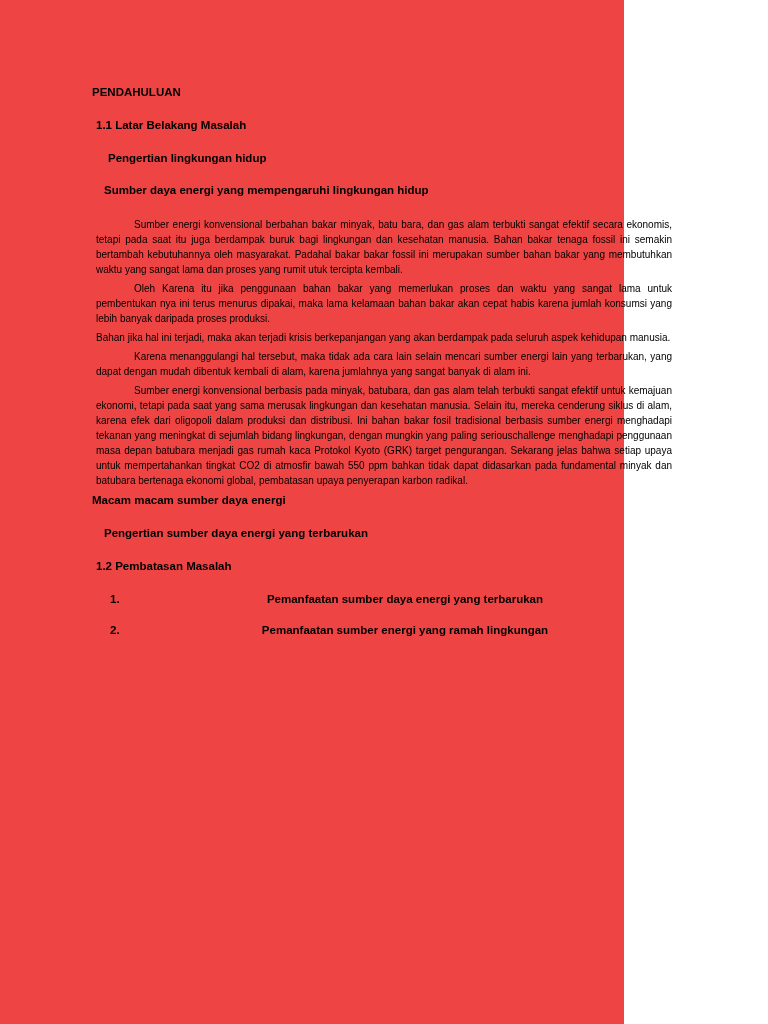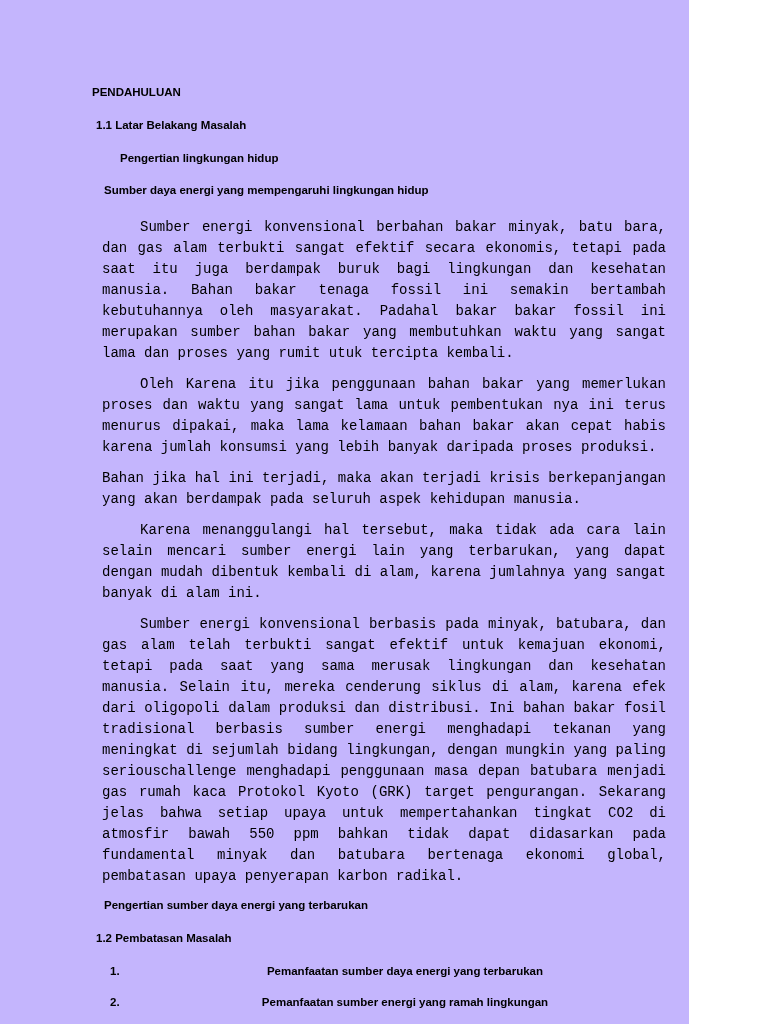--- a/index.html
+++ b/index.html
@@ -9,64 +9,64 @@
   }
   body {
     width: 768px;
     height: 1024px;
     font-family: "Liberation Serif", serif;
     color: #000000;
     overflow: hidden;
   }
   .page {
     position: relative;
-    width: 689px;
+    width: 624px;
     height: 1024px;
-    background: #c4b5fd;
+    background: #ef4444;
     box-sizing: border-box;
     padding: 86px 92px 0 92px;
   }
   .doc {
     width: 584px;
   }
   
   .hd {
     font-family: "Liberation Sans", sans-serif;
     font-weight: bold;
     font-size: 11.5px;
     line-height: 1.2;
     margin: 0 0 19px 0;
     color: #000;
   }
   .hd.l0 { margin-left: 0px; }
   .hd.l1 { margin-left: 4px; }
-  .hd.l2 { margin-left: 28px; }
+  .hd.l2 { margin-left: 16px; }
   .hd.l3 { margin-left: 12px; }
 
   .numlist {
     font-family: "Liberation Sans", sans-serif;
     font-weight: bold;
     font-size: 11.5px;
     margin: 0 0 19px 0;
     margin-left: 18px;
     display: flex;
   }
   .numlist .num {
     width: 24px;
     flex: 0 0 24px;
   }
   .numlist .txt { flex: 1; text-align: center; }
 
   
   .para {
-    font-family: Liberation Mono, monospace;
-    font-size: 14px;
+    font-family: Liberation Sans, sans-serif;
+    font-size: 10px;
     line-height: 1.5;
     text-align: justify;
-    margin: 10px;
+    margin: 4px;
     text-indent: 38px;
   }
   .para.noindent { text-indent: 0; }
   .spacer-xs { height: 2px; }
 </style>
 </head>
 <body>
 
 <div class="page">
   <div class="doc">
@@ -85,20 +85,21 @@
     <p class="para">Oleh Karena itu jika penggunaan bahan bakar yang memerlukan proses dan waktu yang sangat lama untuk pembentukan nya ini terus menurus dipakai, maka lama kelamaan bahan bakar akan cepat habis karena jumlah konsumsi yang lebih banyak daripada proses produksi.</p>
 
     <p class="para noindent">Bahan jika hal ini terjadi, maka akan terjadi krisis berkepanjangan yang akan berdampak pada seluruh aspek kehidupan manusia.</p>
 
     <p class="para">Karena menanggulangi hal tersebut, maka tidak ada cara lain selain mencari sumber energi lain yang terbarukan, yang dapat dengan mudah dibentuk kembali di alam, karena jumlahnya yang sangat banyak di alam ini.</p>
 
     <p class="para">Sumber energi konvensional berbasis pada minyak, batubara, dan gas alam telah terbukti sangat efektif untuk kemajuan ekonomi, tetapi pada saat yang sama merusak lingkungan dan kesehatan manusia. Selain itu, mereka cenderung siklus di alam, karena efek dari oligopoli dalam produksi dan distribusi. Ini bahan bakar fosil tradisional berbasis sumber energi menghadapi tekanan yang meningkat di sejumlah bidang lingkungan, dengan mungkin yang paling seriouschallenge menghadapi penggunaan masa depan batubara menjadi gas rumah kaca Protokol Kyoto (GRK) target pengurangan. Sekarang jelas bahwa setiap upaya untuk mempertahankan tingkat CO2 di atmosfir bawah 550 ppm bahkan tidak dapat didasarkan pada fundamental minyak dan batubara bertenaga ekonomi global, pembatasan upaya penyerapan karbon radikal.</p>
 
     <div class="spacer-xs"></div>
 
+    <div class="hd l0">Macam macam sumber daya energi</div>
 
     <div class="hd l3">Pengertian sumber daya energi yang terbarukan</div>
 
     <div class="hd l1">1.2 Pembatasan Masalah</div>
 
     <div class="numlist">
       <span class="num">1.</span>
       <span class="txt">Pemanfaatan sumber daya energi yang terbarukan</span>
     </div>
 

